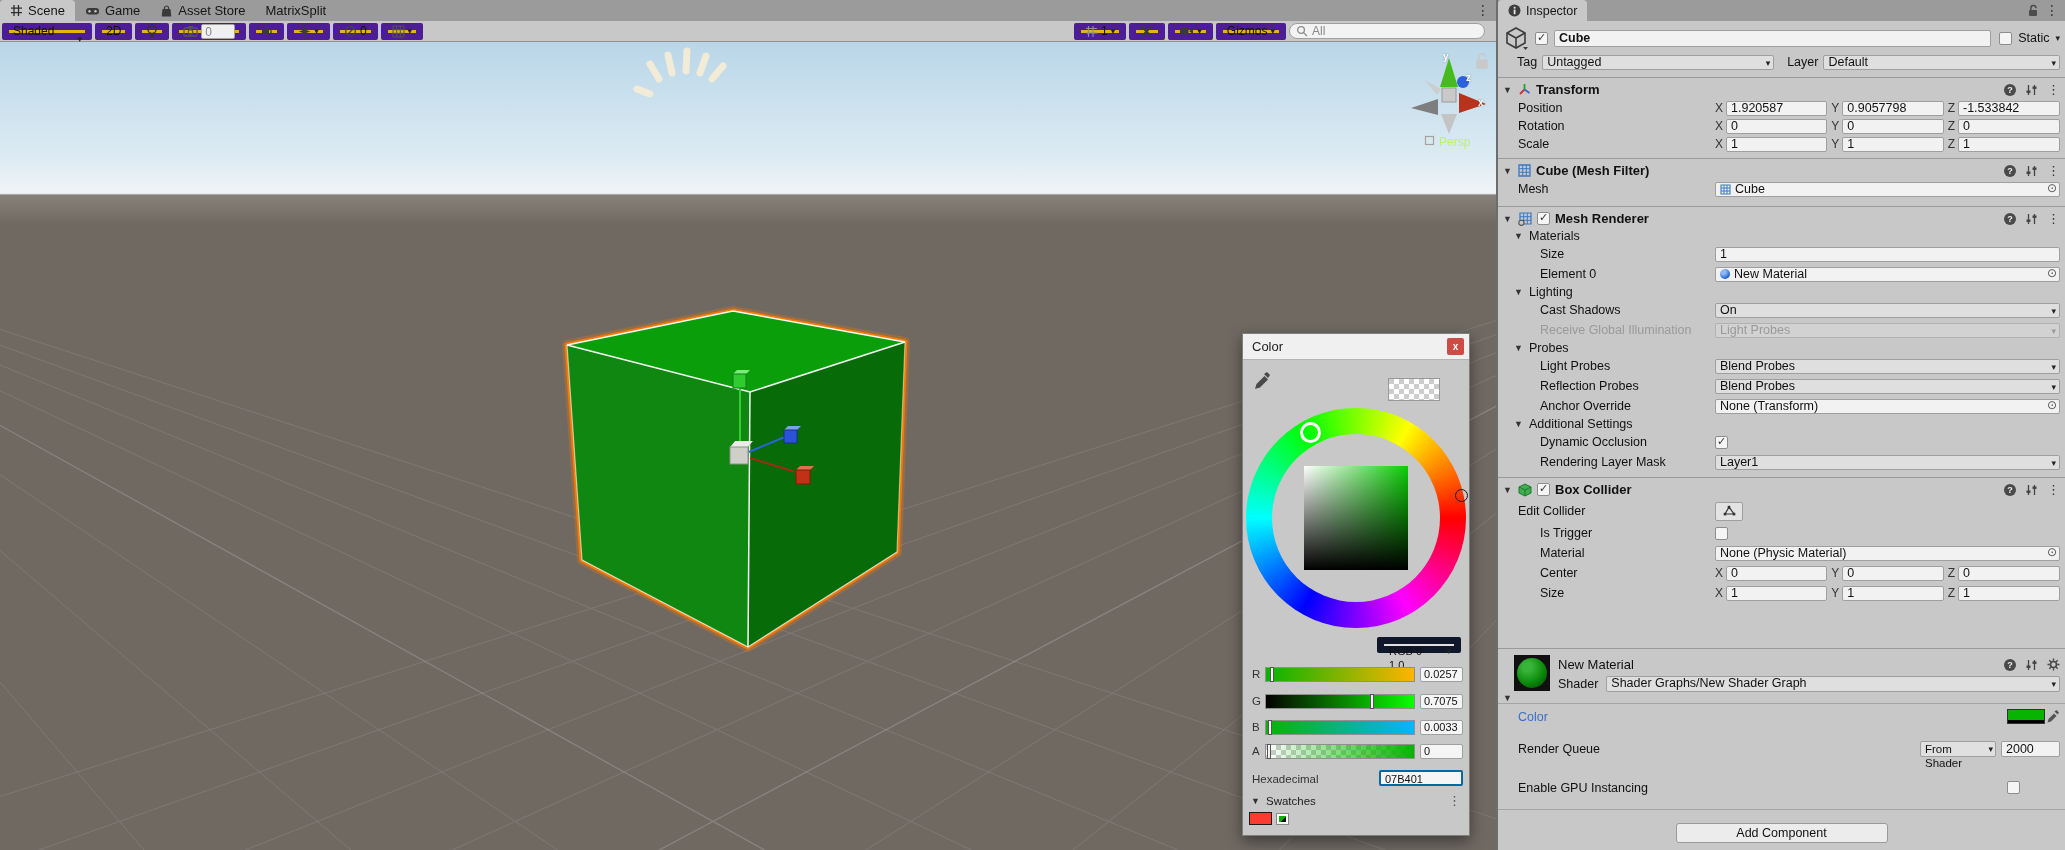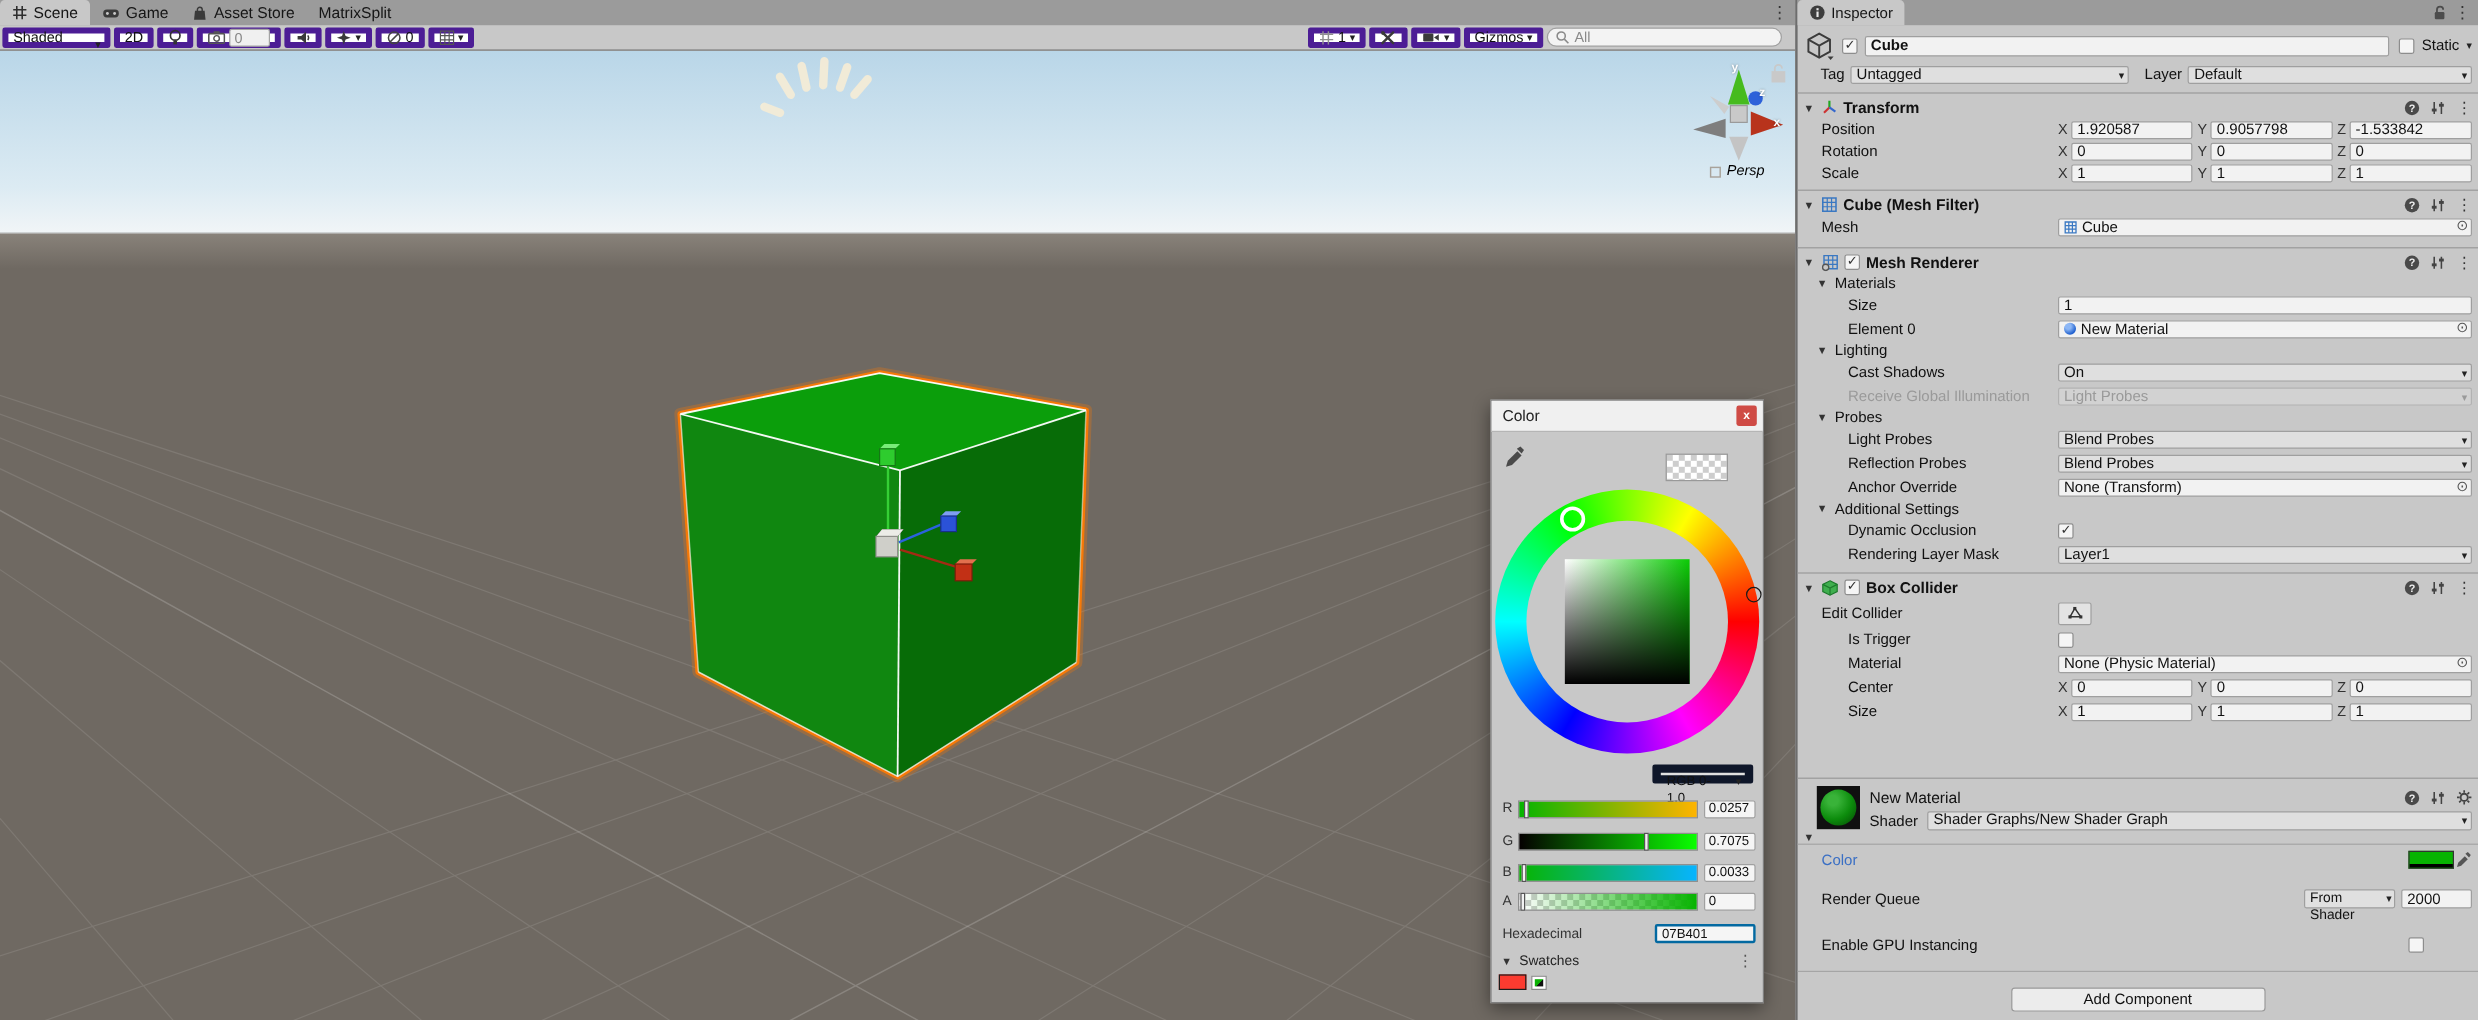--- a/index.html
+++ b/index.html
@@ -10,30 +10,30 @@
   
   .tabstrip { height:21px; background:#9b9b9b; display:flex; align-items:flex-end; position:relative; }
   .tab { height:21px; display:flex; align-items:center; gap:5px; padding:0 10px; color:#151515; }
   .tab.active { background:#c8c8c8; border-radius:4px 4px 0 0; }
   .strip-kebab { position:absolute; right:6px; top:2px; font-size:14px; color:#333; line-height:17px; }
   .strip-lock { position:absolute; right:26px; top:4px; }
 
   
   #scene { position:absolute; left:0; top:0; width:1496px; height:850px; }
   .toolbar { height:21px; background:#c8c8c8; border-bottom:1px solid #929292; display:flex; align-items:center; gap:3px; padding:0 2px; font-size:12px; }
-  .tbtn { height:17px; display:flex; align-items:center; justify-content:center; gap:3px; padding:0 4px; background:#ffffff; border:5px solid #4c1d95; border-radius:2px; }
+  .tbtn { height:17px; display:flex; align-items:center; justify-content:center; gap:3px; padding:0 4px; background:#eab308; border:7px solid #4c1d95; border-radius:2px; }
   .tsel { min-width:90px; justify-content:flex-start; position:relative; padding-right:14px; }
   .darr { font-size:9px; color:#222; line-height:10px; }
   .tsel .darr { position:absolute; right:3px; top:4px; }
   .tfieldsm { width:34px; height:15px; background:#f0f0f0; border:1px solid #a3a3a3; border-radius:2px; padding:0 3px; color:#888; }
   .searchbox { width:196px; height:16px; background:#f3f3f3; border:1px solid #a0a0a0; border-radius:8px; display:flex; align-items:center; gap:4px; padding:0 6px; color:#8a8a8a; }
   .sp { flex:1; }
   .viewport { position:absolute; left:0; top:42px; width:1496px; height:808px; overflow:hidden; background:#6f6962; }
   .vp-label { position:absolute; color:#fff; font-size:10px; font-weight:bold; text-shadow:0 0 2px rgba(0,0,0,.4); }
-  .persp { position:absolute; left:1424px; top:93px; color:#000000; font-size:12px; display:flex; gap:4px; align-items:flex-end;font-style:italic; }
+  .persp { position:absolute; left:1424px; top:93px; color:#bef264; font-size:12px; display:flex; gap:4px; align-items:flex-start; }
 
   
   .colorwin { position:absolute; left:1242px; top:291px; width:228px; height:503px; background:#c8c8c8; border:1px solid #7f7f7f; box-shadow:0 5px 14px rgba(0,0,0,.45); }
   .cw-title { height:26px; background:#f0f0f0; border-bottom:1px solid #b5b5b5; display:flex; align-items:center; padding:0 9px; font-size:13px; color:#222; }
   .cw-close { position:absolute; right:5px; top:4px; width:17px; height:17px; background:#cf4b45; color:#fff; font-size:10px; font-weight:bold; display:flex; align-items:center; justify-content:center; border-radius:2px; }
   .checker { background-image:repeating-conic-gradient(#ffffff 0% 25%, #cdcdcd 0% 50%); background-size:10px 10px; }
   .cw-preview { position:absolute; left:145px; top:44px; width:52px; height:23px; border:1px solid #999; }
   .wheel { position:absolute; left:3px; top:74px; width:220px; height:220px; border-radius:50%;
     background:conic-gradient(from 90deg,#ff0000,#ff00ff,#0000ff,#00ffff,#00ff00,#ffff00,#ff0000); }
   .wheel-hole { position:absolute; left:26px; top:26px; width:168px; height:168px; border-radius:50%; background:#c8c8c8; }

